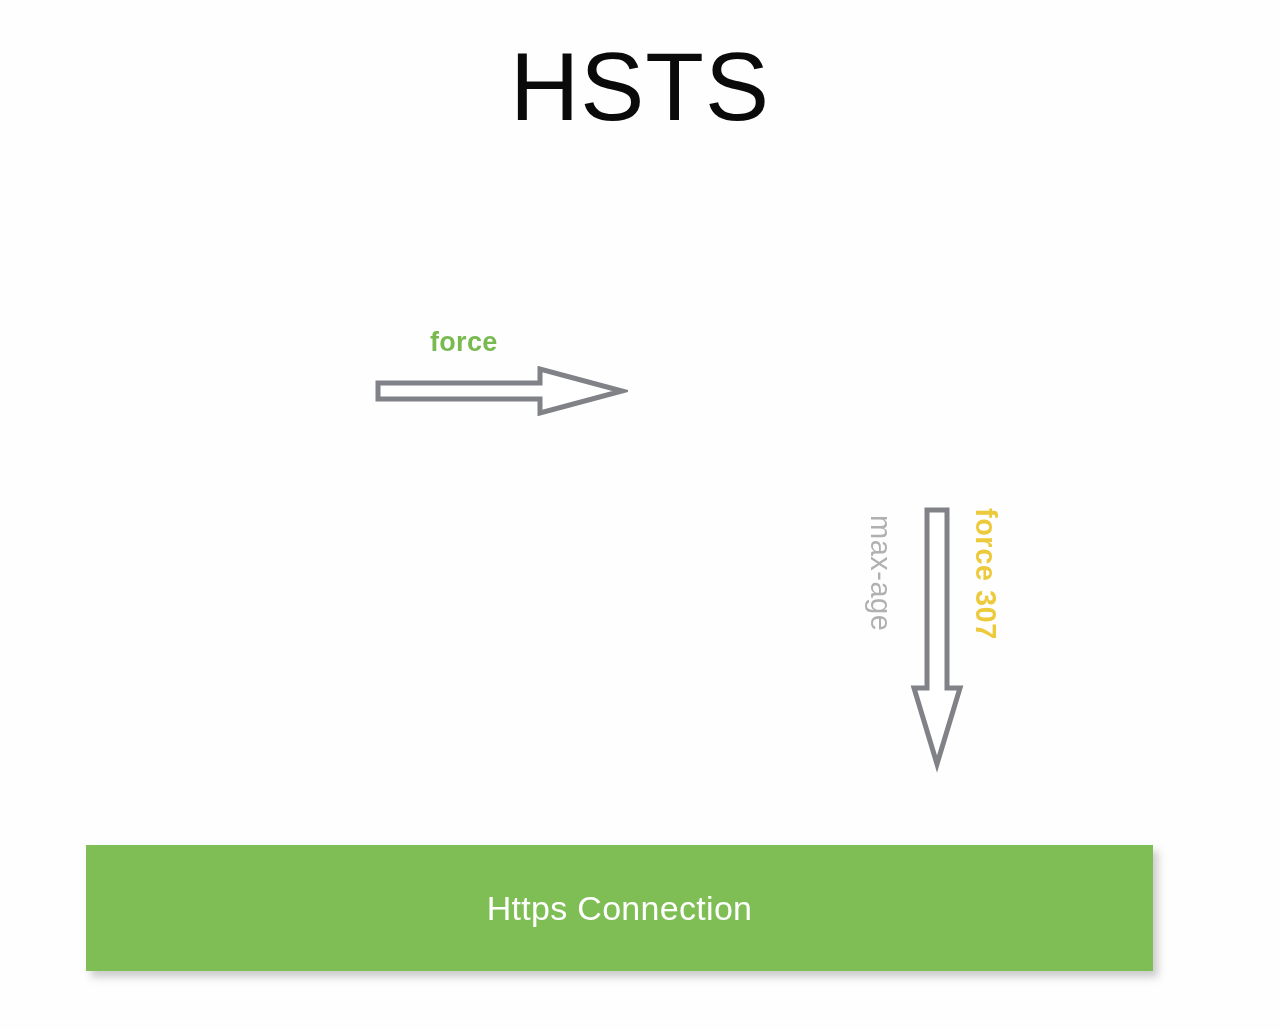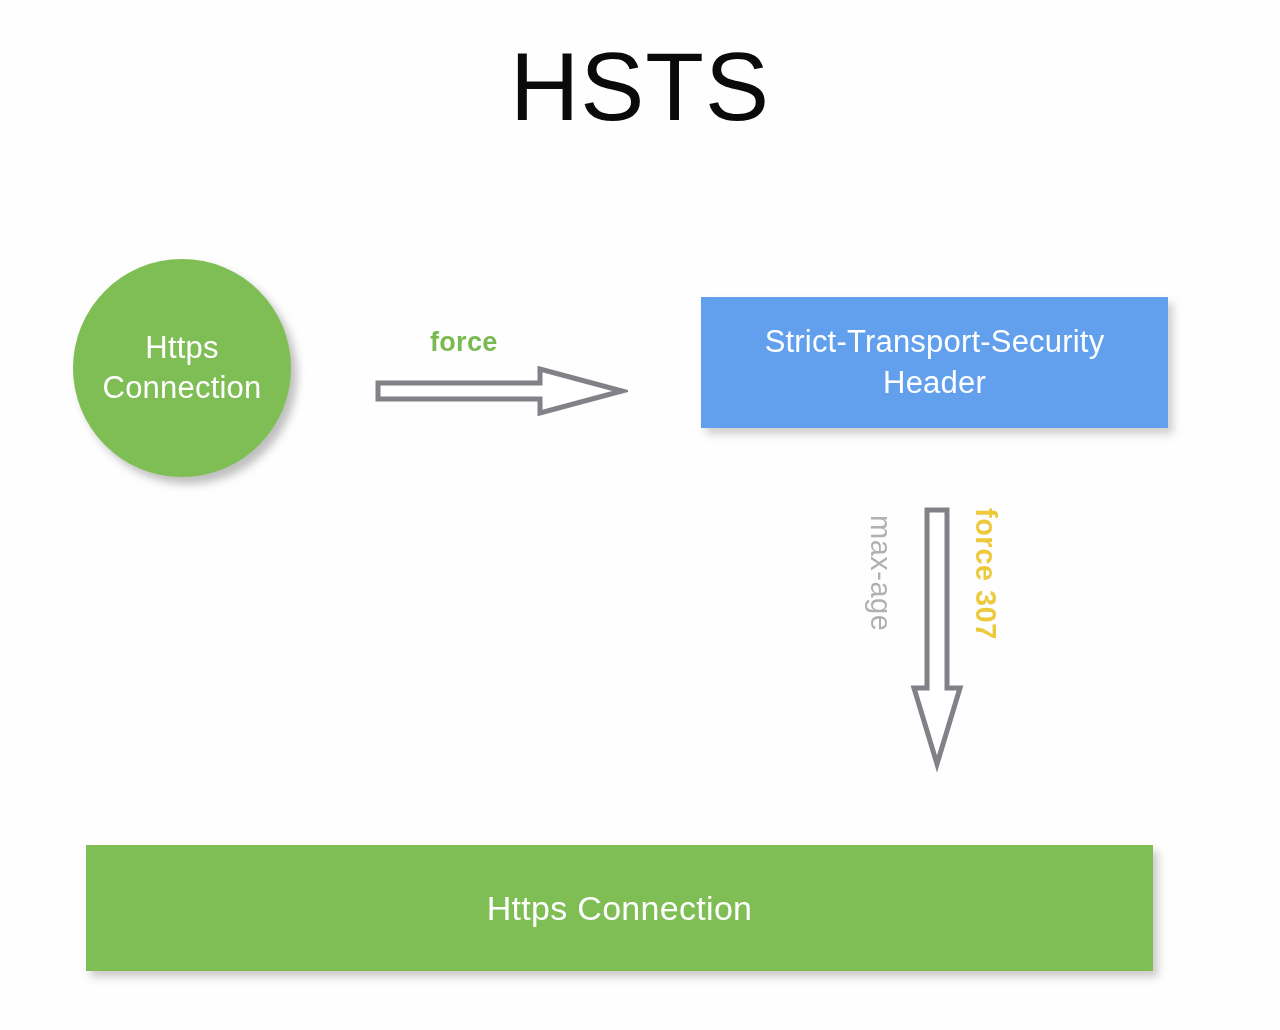--- a/index.html
+++ b/index.html
@@ -158,37 +158,29 @@
     text-align: center;
   }
 </style>
 </head>
 <body>
 
 <div id="slide">
 
   <div class="slide-title">HSTS</div>
 
-  <div class="circle-node">
-    <div class="circle-label">Https
-Connection</div>
-  </div>
 
   <div class="once-label">force</div>
 
   <div class="arrow-h">
     <svg viewBox="0 0 256 50" width="256" height="50" aria-hidden="true">
       <polygon points="6,17 168,17 168,3 250,25 168,47 168,33 6,33" fill="#ffffff" stroke="#808287" stroke-width="5" stroke-linejoin="miter"></polygon>
     </svg>
   </div>
 
-  <div class="blue-box">
-    <div class="blue-box-label">Strict-Transport-Security
-Header</div>
-  </div>
 
   <div class="arrow-v">
     <svg viewBox="0 0 75 275" width="75" height="275" aria-hidden="true">
       <polygon points="27,10 47,10 47,188 60,188 37,264 14,188 27,188" fill="#ffffff" stroke="#808287" stroke-width="5" stroke-linejoin="miter"></polygon>
     </svg>
   </div>
 
   <div class="vlabel vlabel-maxage">max-age</div>
 
   <div class="vlabel vlabel-force">force 307</div>

